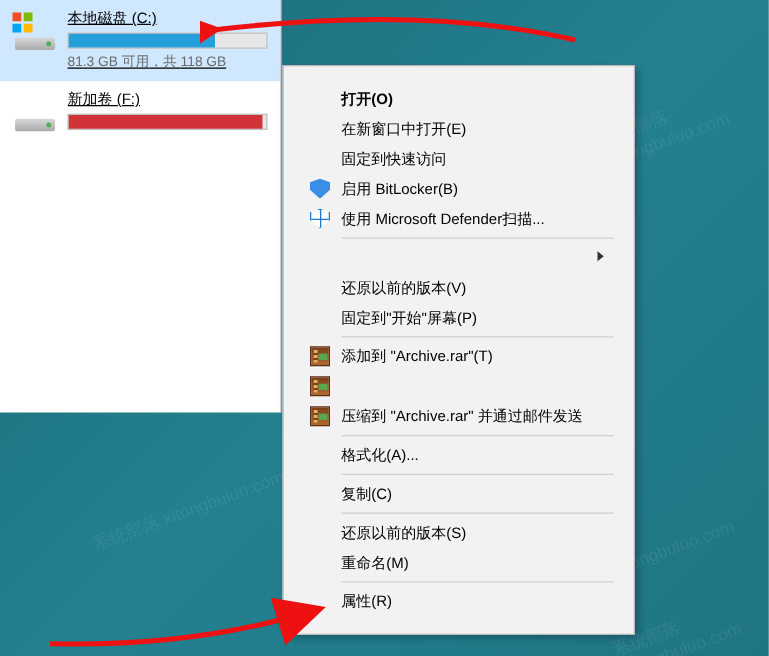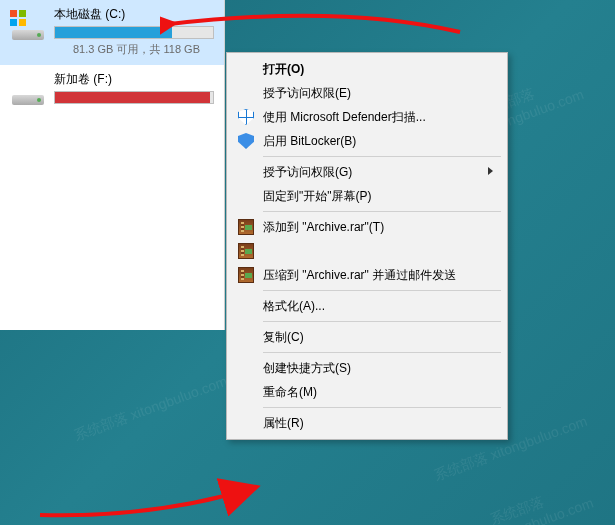--- a/index.html
+++ b/index.html
@@ -49,40 +49,40 @@
     content:""; position:absolute; right:3px; top:3px; width:4px; height:4px; background:#5a5; border-radius:50%;
   }
   .drive-icon.os::before{
     content:""; position:absolute; top:-2px; left:0; width:16px; height:16px;
     background:
       linear-gradient(#f25022,#f25022) 0 0/7px 7px no-repeat,
       linear-gradient(#7fba00,#7fba00) 9px 0/7px 7px no-repeat,
       linear-gradient(#00a4ef,#00a4ef) 0 9px/7px 7px no-repeat,
       linear-gradient(#ffb900,#ffb900) 9px 9px/7px 7px no-repeat;
   }
-  .drive-info { flex: 1; min-width: 0; }
+  .drive-info { flex: 1; min-width: 0; text-decoration: underline; }
   .drive-name { color: #000; font-size: 12px; margin-bottom: 3px; white-space: nowrap; overflow: hidden; }
   .usage-bar {
     width: 100%; height: 13px; background: #e6e6e6;
     border: 1px solid #bfbfbf; margin-bottom: 3px;
     position: relative;
   }
   .usage-fill { height: 100%; }
   .usage-fill.blue { background: #26a0da; }
   .usage-fill.red  { background: #d13438; }
-  .drive-stats { color: #6b6b6b; font-size: 11px; white-space: nowrap; margin-left: 19px; }
+  .drive-stats { color: #6b6b6b; font-size: 11px; white-space: nowrap; }
 
   
   .context-menu {
     position: absolute; top: 52px; left: 226px;
     width: 282px;
     background: #f2f2f2;
     border: 1px solid #b8b8b8;
     box-shadow: 3px 3px 6px rgba(0,0,0,0.25);
-    padding: 4px;
+    padding: 14px;
     font-size: 12px;
   }
   .menu-inner { background: #f2f2f2; }
   .menu-item {
     display: flex; align-items: center;
     height: 24px; padding: 0 22px 0 32px;
     position: relative; color: #000;
     white-space: nowrap;
   }
   .menu-item .arrow {
@@ -149,34 +149,39 @@
       </div>
     </div>
 </div>
 
 <div class="context-menu">
   <div class="menu-inner">
     <div class="menu-item">
         <b>打开(O)</b>
       </div>
     <div class="menu-item">
-        <span>授予访问权限(E)</span>
+        <span>在新窗口中打开(E)</span>
+      </div>
+    <div class="menu-item">
+        <span>固定到快速访问</span>
+      </div>
+    <div class="menu-item">
+        <span class="mi-icon ic-shield-blue"></span>
+        <span>启用 BitLocker(B)</span>
       </div>
     <div class="menu-item">
         <span class="mi-icon ic-defender"></span>
         <span>使用 Microsoft Defender扫描...</span>
       </div>
-    <div class="menu-item">
-        <span class="mi-icon ic-shield-blue"></span>
-        <span>启用 BitLocker(B)</span>
-      </div>
-    <div class="menu-sep"></div>
-    <div class="menu-item">
-        <span>授予访问权限(G)</span>
+    <div class="menu-sep"></div>
+    <div class="menu-item">
         <span class="arrow"></span>
+      </div>
+    <div class="menu-item">
+        <span>还原以前的版本(V)</span>
       </div>
     <div class="menu-item">
         <span>固定到"开始"屏幕(P)</span>
       </div>
     <div class="menu-sep"></div>
     <div class="menu-item">
         <span class="mi-icon ic-rar"></span>
         <span>添加到 "Archive.rar"(T)</span>
       </div>
     <div class="menu-item">
@@ -189,21 +194,21 @@
     <div class="menu-sep"></div>
     <div class="menu-item">
         <span>格式化(A)...</span>
       </div>
     <div class="menu-sep"></div>
     <div class="menu-item">
         <span>复制(C)</span>
       </div>
     <div class="menu-sep"></div>
     <div class="menu-item">
-        <span>创建快捷方式(S)</span>
+        <span>还原以前的版本(S)</span>
       </div>
     <div class="menu-item">
         <span>重命名(M)</span>
       </div>
     <div class="menu-sep"></div>
     <div class="menu-item">
         <span>属性(R)</span>
       </div>
   </div>
 </div>

